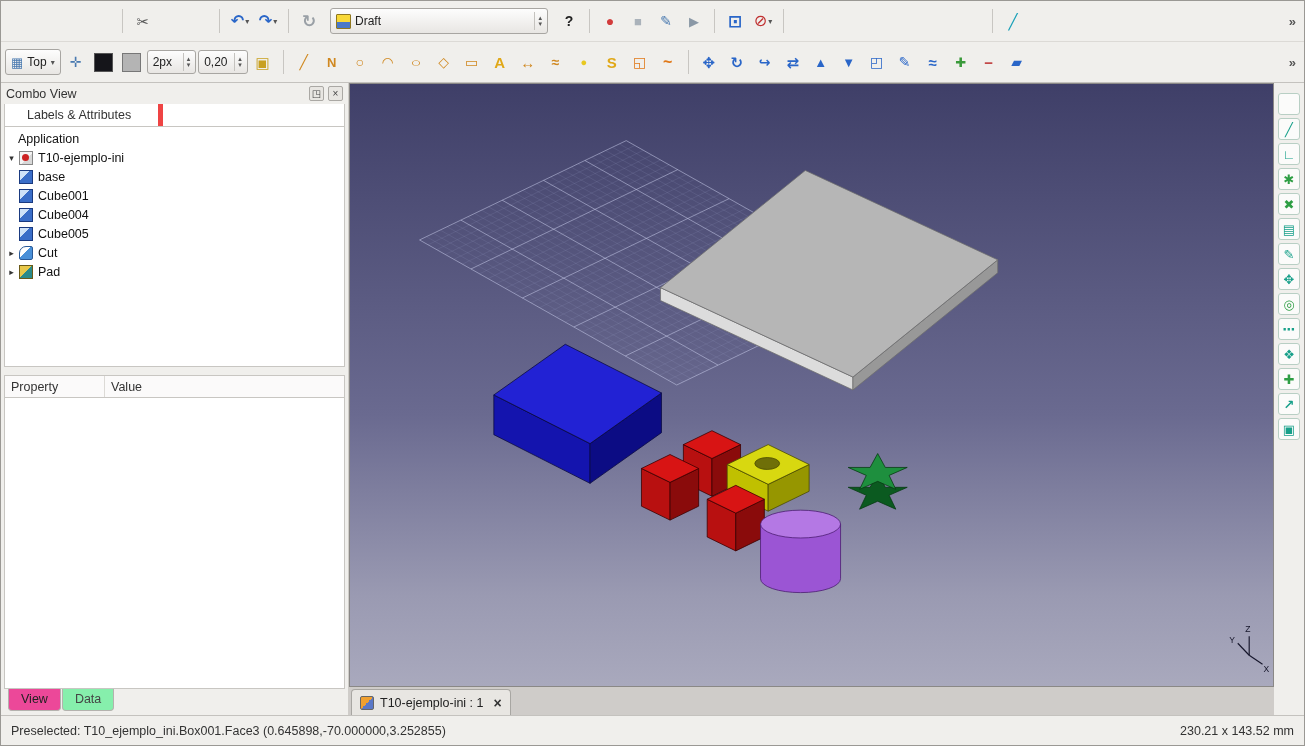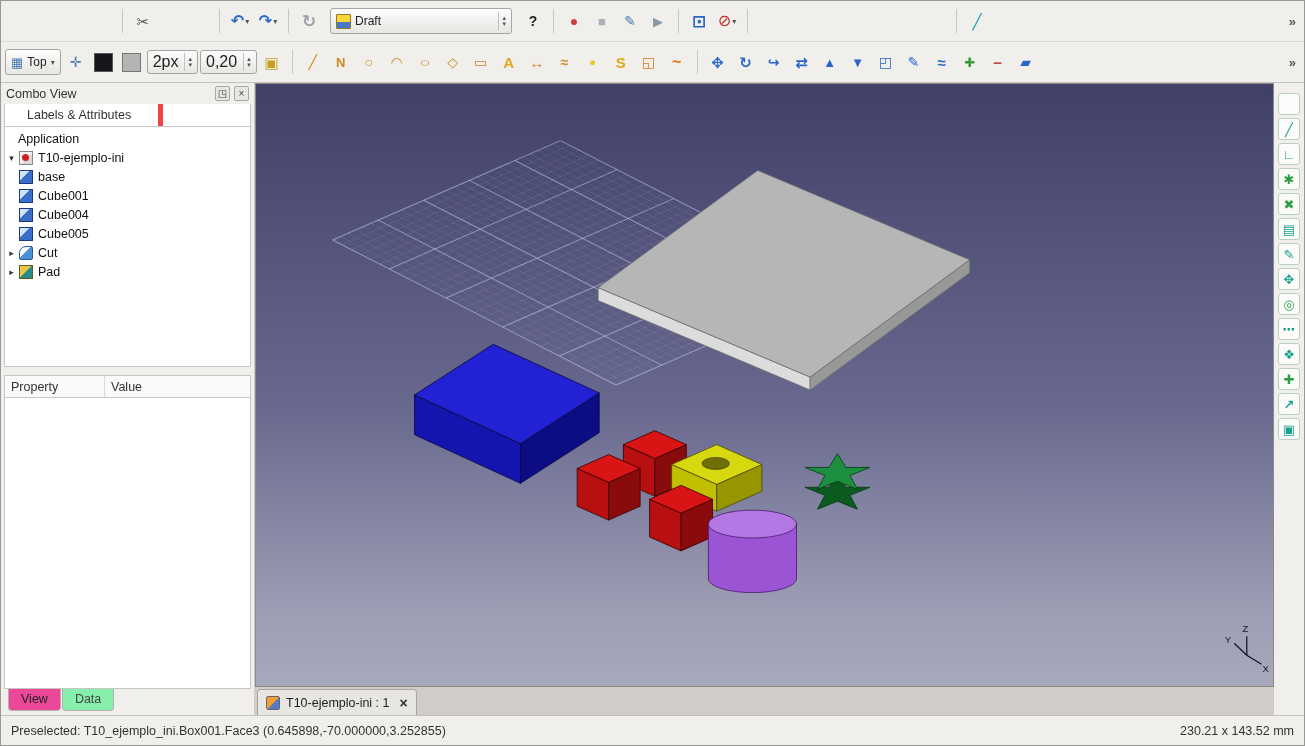--- a/index.html
+++ b/index.html
@@ -19,33 +19,33 @@
   .tb-overflow{margin-left:auto;font-size:13px;color:#555;padding:0 4px;font-weight:bold}
 
   
   [data-kind]::before{content:"";display:block;flex:0 0 auto}
   [data-kind="swatch-black"]::before{width:17px;height:17px;background:#15151a;border:1px solid #555}
   [data-kind="swatch-gray"]::before{width:17px;height:17px;background:#b4b4b4;border:1px solid #777}
   [data-kind="draft-wb"]::before{width:13px;height:13px;background:linear-gradient(180deg,#f8d838 55%,#4a78c8 55%);border:1px solid #907820;border-radius:1px}
 
   
   .wb-combo,.plane-btn,.mini-combo{display:flex;align-items:center;gap:4px;height:26px;border:1px solid #a8a6a2;border-radius:3px;background:linear-gradient(#fdfdfd,#e8e6e3);padding:0 5px;flex:0 0 auto}
-  .wb-combo{width:182px;margin:0 6px}
+  .wb-combo{width:218px;margin:0 6px}
   .wb-label,.plane-label{font-size:12px;color:#222;flex:1}
-  .mini-combo{height:24px;font-size:16px;color:#222}
+  .mini-combo{height:24px;font-size:12px;color:#222}
   .mini-combo span:first-child{min-width:24px}
   .spinner{display:flex;flex-direction:column;align-items:center;justify-content:center;font-size:7px;line-height:6px;color:#555;border-left:1px solid #c4c2be;padding-left:3px;margin-left:2px;height:18px}
   .spinner::before{content:"▴"}
   .spinner::after{content:"▾"}
   .plane-glyph{color:#4a7ab0;font-size:13px}
   .plane-caret{font-size:8px;color:#555}
 
   
   .main{flex:1;display:flex;min-height:0}
-  .combo{width:254px;display:flex;flex-direction:column;background:#f0efec;padding:0 3px;border-right:1px solid #cfcdc9}
+  .combo{width:348px;display:flex;flex-direction:column;background:#f0efec;padding:0 3px;border-right:1px solid #cfcdc9}
   .combo-titlebar{height:21px;display:flex;align-items:center;font-size:12.5px;color:#333;padding:0 2px;gap:4px}
   .combo-title{flex:1}
   .win-btn{width:15px;height:15px;border:1px solid #aaa8a4;background:#e8e6e2;border-radius:2px;font-size:10px;line-height:13px;text-align:center;color:#444}
   .combo-tabs{height:27px;display:flex;align-items:flex-end;gap:1px;padding-left:2px;border-bottom:1px solid #b4b2ae;background:#e2e0dc}
   .ctab{padding:4px 12px 3px;font-size:12.5px;color:#444;background:#d5d2ce;border:1px solid #b4b2ae;border-bottom:none;border-radius:4px 4px 0 0}
   .ctab.active{background:#f7f5f3;color:#222;position:relative;top:1px;padding-bottom:4px}
   .labels-header{height:23px;background:#fff;border:1px solid #c8c6c2;border-top:none;display:flex;align-items:center;font-size:12.5px;color:#333}
   .labels-header span{width:158px;padding-left:22px;border-right:5px solid #ef4444;height:100%;display:flex;align-items:center}
   .tree{height:240px;background:#fff;border:1px solid #c8c6c2;border-top:none;overflow:hidden;padding-top:2px}
   .tree-row{height:19px;display:flex;align-items:center;font-size:12.5px;color:#111}

